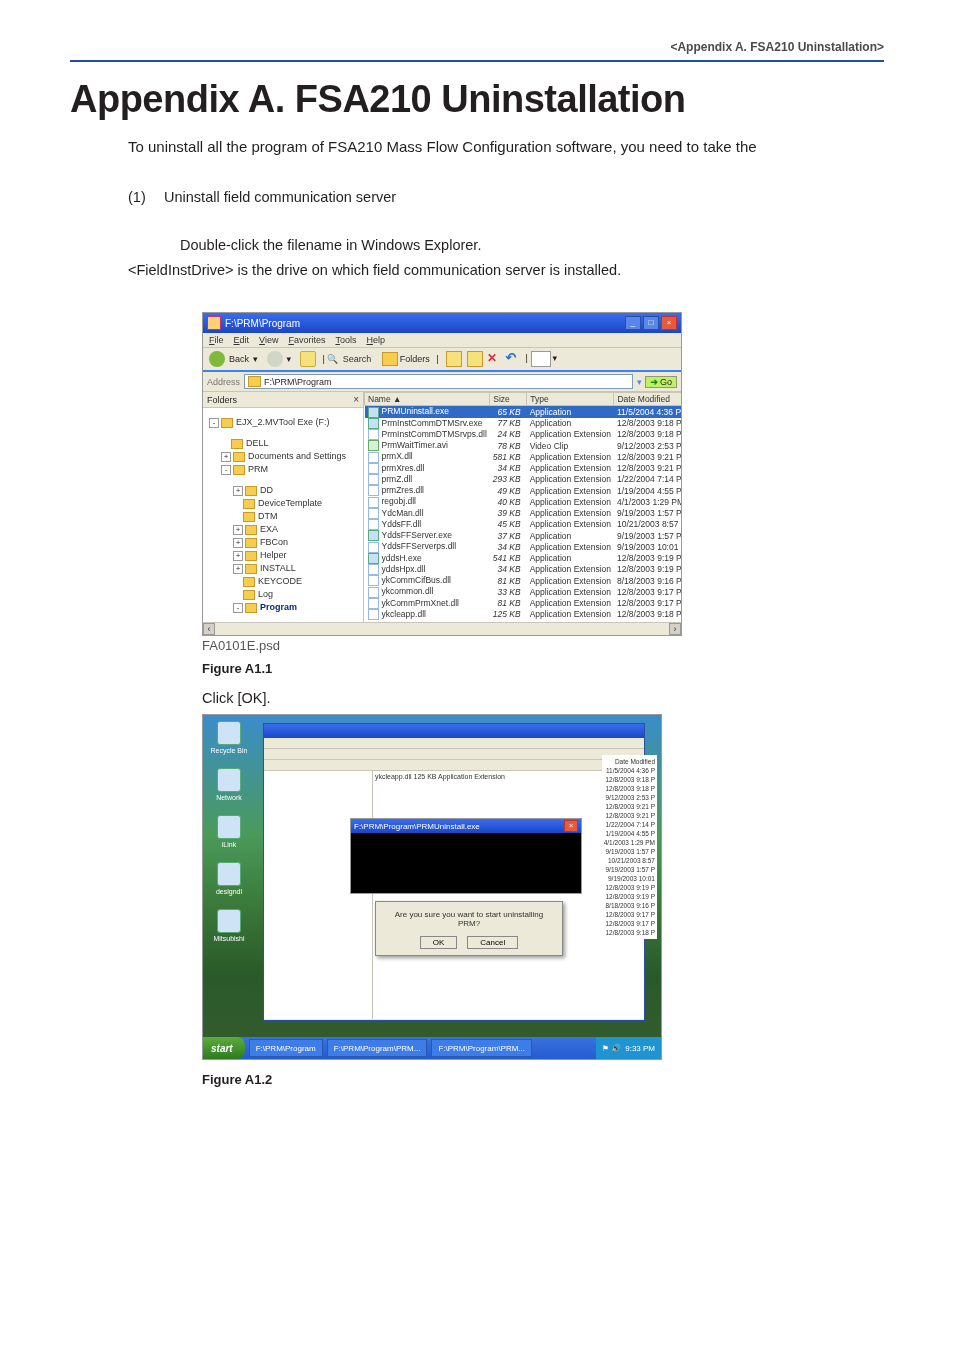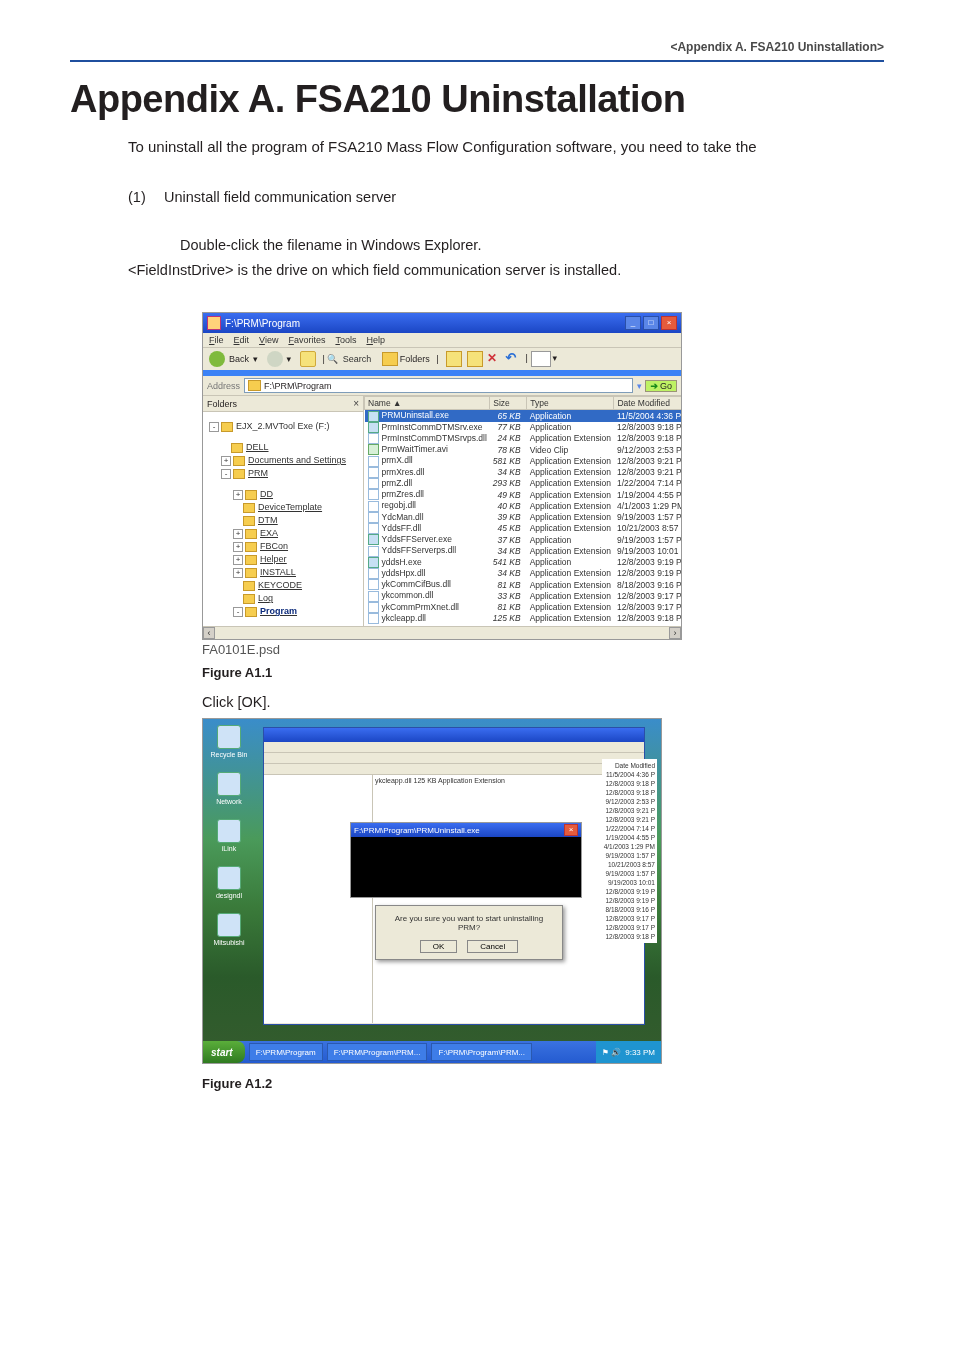--- a/index.html
+++ b/index.html
@@ -95,21 +95,21 @@
     font-size: 10px;
   }
   .xp-titlebar .icon { width:12px; height:12px; background:#ffd27a; margin-right:4px; border:1px solid #b37; }
   .xp-titlebar .title { flex: 1; }
   .xp-btns { display:flex; gap:2px; }
   .xp-btns div { width:14px; height:12px; background:#5a86e8; border:1px solid #2a4fa8; font-size:8px; text-align:center; color:#fff; line-height:12px; }
   .xp-btns div.close { background:#e55b3c; border-color:#b33; }
   .xp-menubar { background:#ece9d8; font-size:9px; padding:2px 6px; color:#333; border-bottom:1px solid #c9c5b6; }
   .xp-menubar span { margin-right:10px; }
   .xp-menubar span u { text-decoration: underline; }
-  .xp-toolbar { background:#ece9d8; padding:3px 6px; border-bottom:6px solid #3b82f6; display:flex; align-items:center; gap:4px; font-size:9px; }
+  .xp-toolbar { background:#ece9d8; padding:3px 6px; border-bottom:2px solid #3b82f6; display:flex; align-items:center; gap:4px; font-size:9px; }
   .xp-toolbar .btn { width:16px; height:16px; border-radius:50%; display:inline-block; }
   .xp-toolbar .back { background:#7fba3c; }
   .xp-toolbar .fwd { background:#cfd6c4; }
   .xp-toolbar .up  { width:14px;height:14px;background:#f6e27a;border:1px solid #d0a93a; border-radius:2px;}
   .xp-toolbar .search { color:#333; }
   .xp-toolbar .folders { display:flex;align-items:center;gap:2px;}
   .xp-toolbar .folders .ficon{width:14px;height:12px;background:#f6cd4f;border:1px solid #c89a2a;}
   .xp-toolbar .extra span{display:inline-block;width:14px;height:14px;margin:0 1px;vertical-align:middle;}
   .xp-toolbar .extra .undo{color:#2b6fd6;font-weight:bold;font-size:13px;line-height:12px;}
   .xp-toolbar .extra .del{color:#d0333a;font-weight:bold;font-size:12px;line-height:12px;}
@@ -118,21 +118,21 @@
   .xp-addr .lbl{ color:#777; }
   .xp-addr .box{ flex:1; background:#fff;border:1px solid #7f9db9; padding:1px 3px; display:flex; align-items:center; gap:3px;}
   .xp-addr .box .ficon{width:11px;height:9px;background:#f6cd4f;border:1px solid #c89a2a;}
   .xp-addr .go{ background:#bef264;border:1px solid #9a9377;padding:0 4px;}
   .xp-addr .goarr{color:#1a8a1a;font-weight:bold;margin-right:2px;}
   .xp-body { display:flex; background:#fff; height:230px; }
   .xp-tree { width:160px; border-right:1px solid #c9c5b6; background:#fff; overflow:hidden;}
   .xp-tree .hdr{background:#ece9d8;font-size:9px;padding:2px 4px;border-bottom:1px solid #c9c5b6;display:flex;justify-content:space-between;align-items:center;}
   .xp-tree .hdr .x{font-size:10px;color:#444;}
   .xp-tree ul{list-style:none;margin:8px 0;padding:0 0 0 6px;font-size:9px;line-height:13px;color:#333;}
-  .xp-tree ul ul{padding-left:12px;text-decoration:underline;}
+  .xp-tree ul ul{padding-left:12px;}
   .xp-tree .fic{display:inline-block;width:10px;height:8px;background:#f6cd4f;border:1px solid #c89a2a;margin-right:3px;vertical-align:middle;}
   .xp-tree .pm{display:inline-block;width:8px;height:8px;border:1px solid #999;font-size:8px;line-height:7px;text-align:center;margin-right:2px;color:#333;background:#fff;}
   .xp-tree .sel{color:#114; }
   .xp-list { flex:1; overflow:hidden; }
   .xp-list table{width:100%;border-collapse:collapse;font-size:8.5px;}
   .xp-list thead td{background:#ece9d8;border:1px solid #c9c5b6;padding:1px 3px;color:#333;}
   .xp-list tbody td{padding:0 3px;white-space:nowrap;color:#333;}
   .xp-list tbody td.num{text-align:right;padding-right:6px;font-style:italic;}
   .xp-list tbody tr.sel td{background:#316ac5;color:#fff;}
   .xp-list .icn{display:inline-block;width:9px;height:9px;margin-right:3px;vertical-align:middle;border:1px solid #888;background:#eee;}

